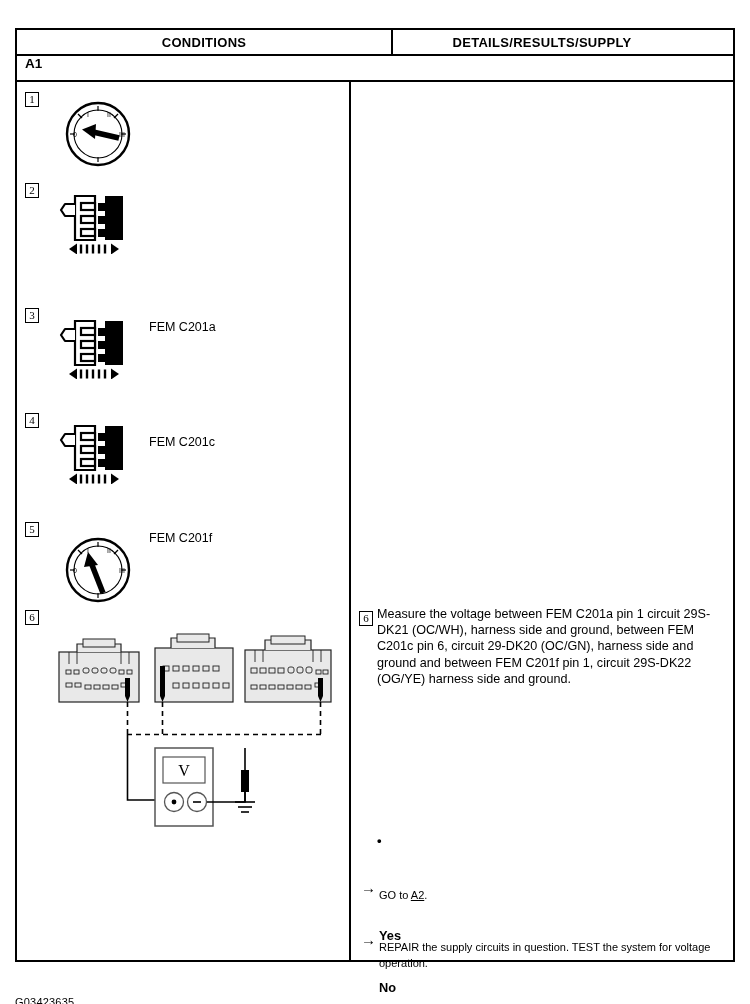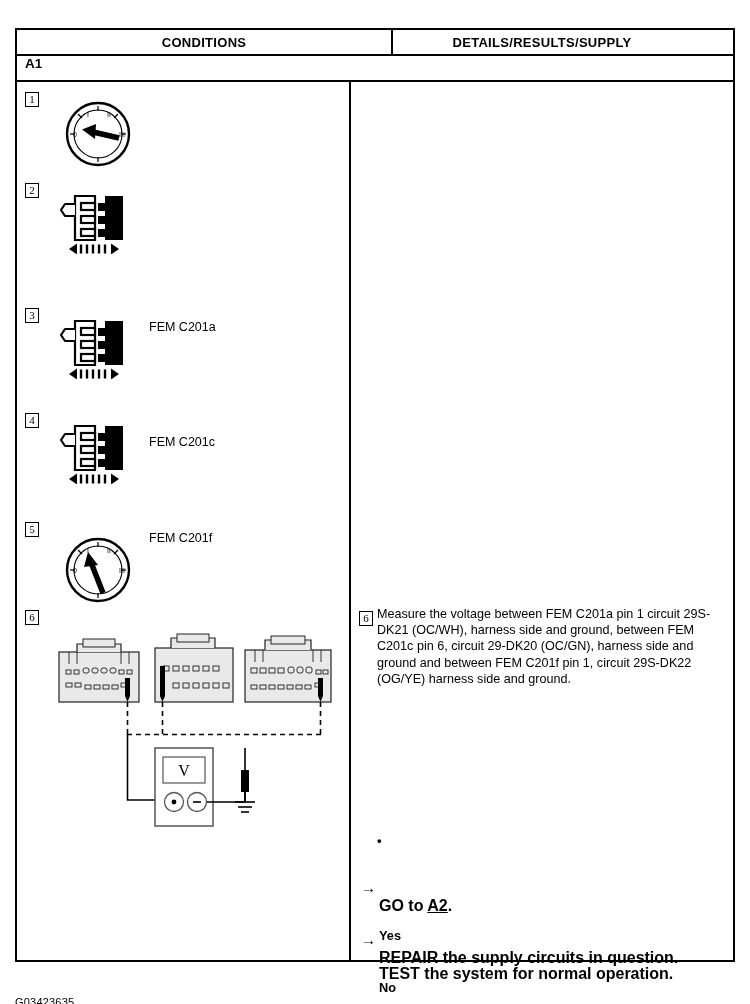--- a/index.html
+++ b/index.html
@@ -150,25 +150,25 @@
     position: absolute;
     left: 18px;
     top: 0px;
     font-size: 12.8px;
     font-weight: bold;
     margin-top: 46px;
   }
   .branch .btext {
     position: absolute;
     left: 18px;
-    top: 16px;
+    top: 5px;
     width: 340px;
-    font-size: 16px;
+    font-size: 11px;
     line-height: 16px;
-    font-weight: bold;
+    font-weight: normal;
   }
   .btext .link { text-decoration: underline; }
 
   
   #footer-code {
     position: absolute;
     left: 15px;
     top: 968px;
     font-size: 11px;
     letter-spacing: 0.2px;
@@ -471,20 +471,20 @@
 
       <div class="branch" style="top:800px;">
         <span class="arrow">→</span>
         <span class="blabel">Yes</span>
         <span class="btext"><span>GO to </span><span class="link">A2</span><span>.</span></span>
       </div>
 
       <div class="branch" style="top:852px;">
         <span class="arrow">→</span>
         <span class="blabel">No</span>
-        <span class="btext">REPAIR the supply circuits in question. TEST the system for normal operation.</span>
+        <span class="btext">REPAIR the supply circuits in question. TEST the system for voltage operation.</span>
       </div>
 
     </div>
   </div>
 </div>
 
 <div id="footer-code">G03423635</div>
 
 </body></html>

